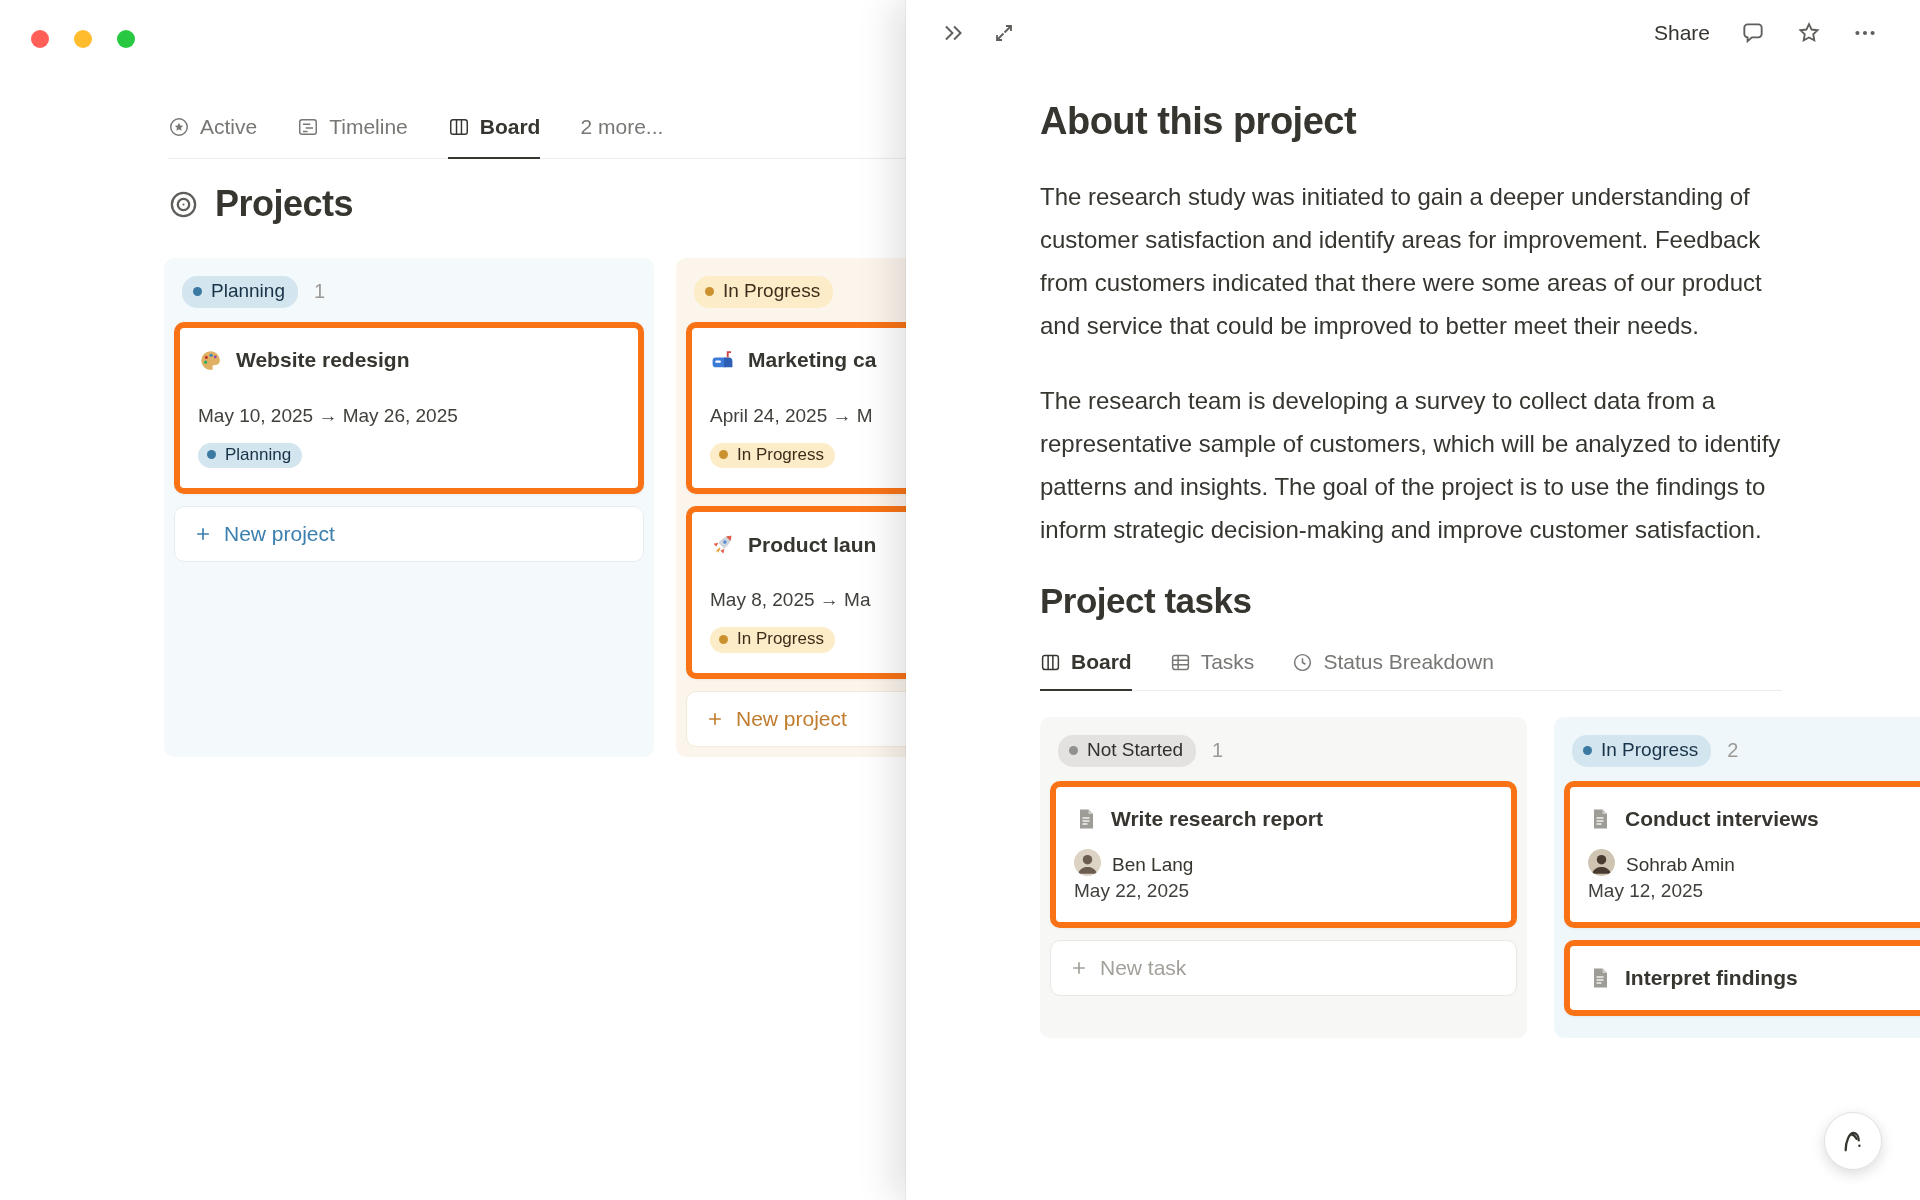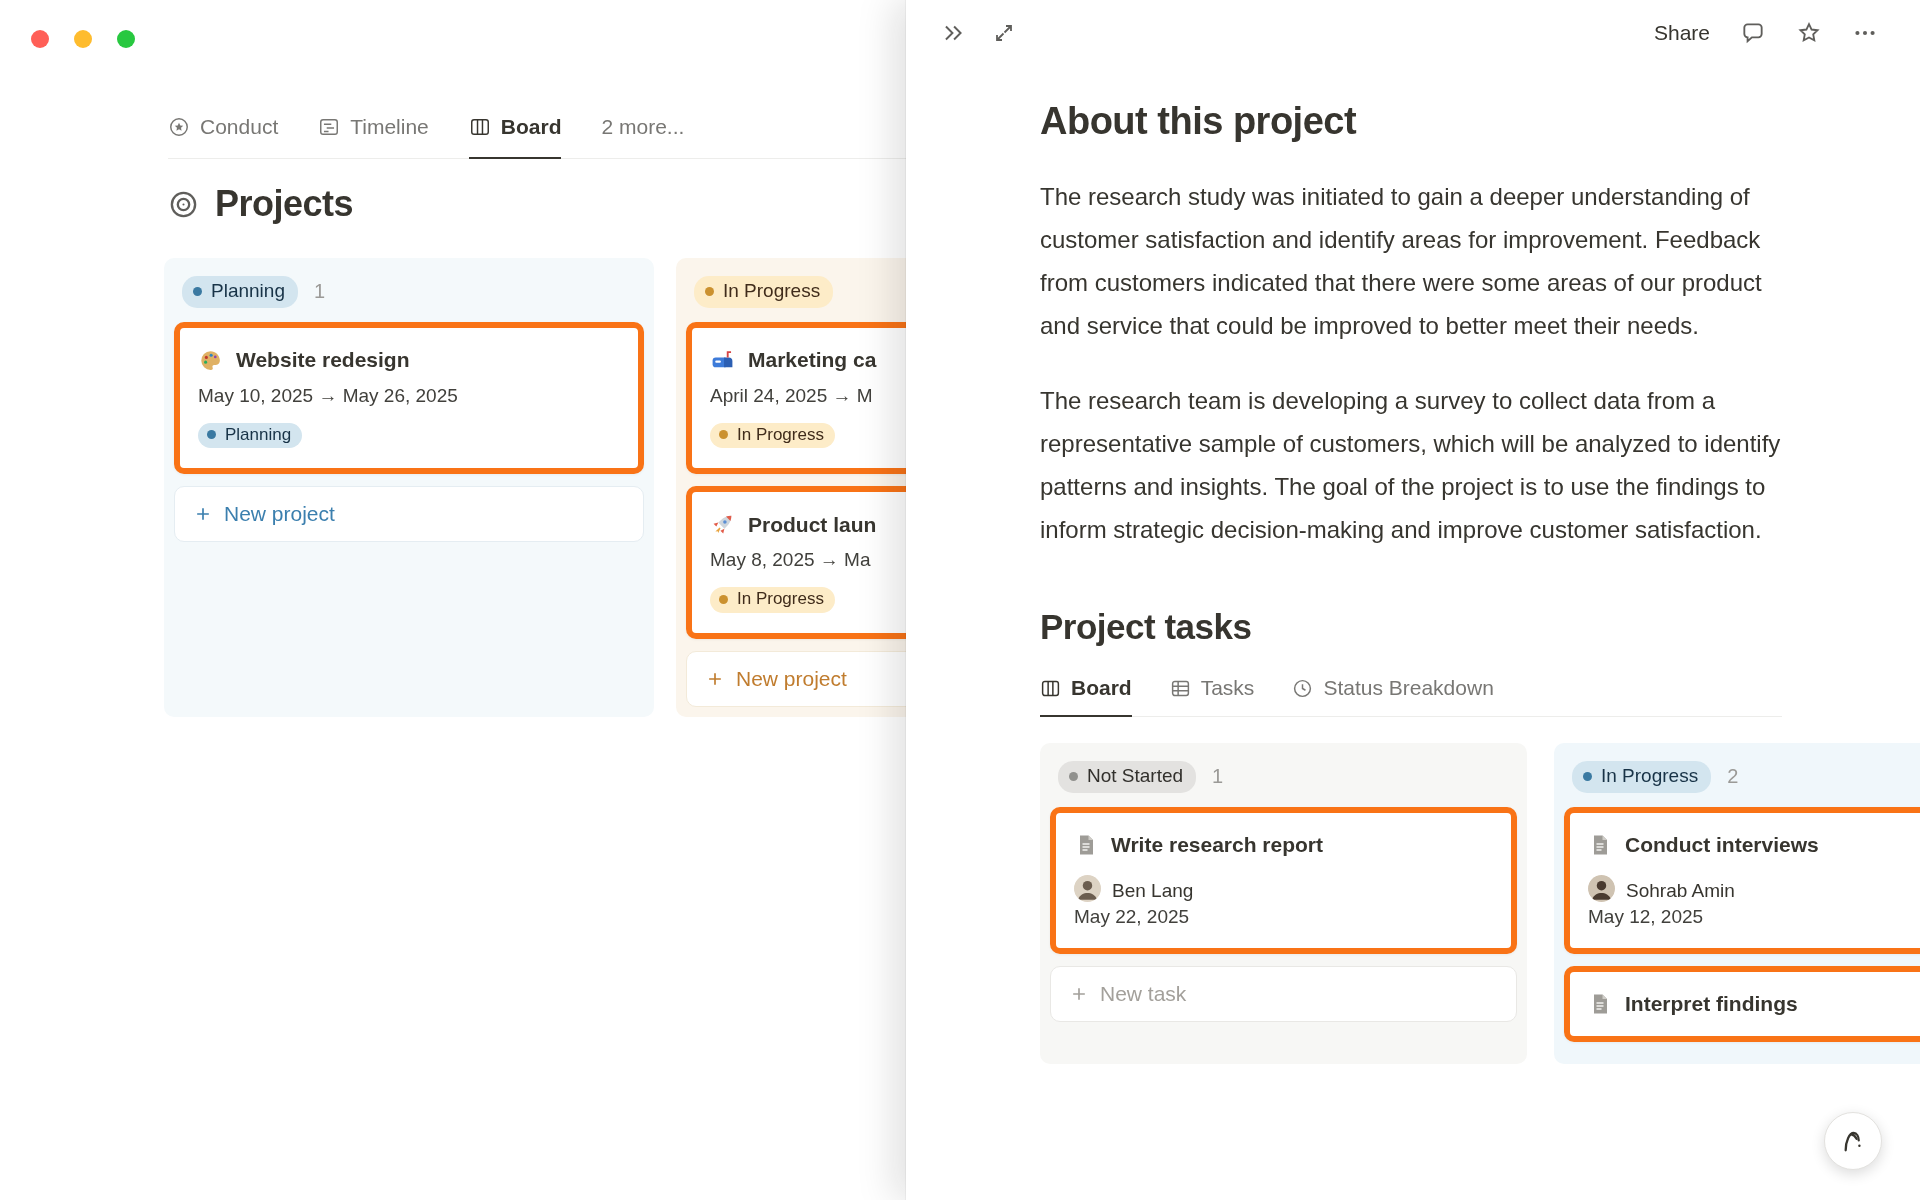--- a/index.html
+++ b/index.html
@@ -37,21 +37,21 @@
           padding:4px 13px 5px 11px; font-size:19px; line-height:1.2; white-space:nowrap; }
   .pill .pdot { width:9px; height:9px; border-radius:50%; display:inline-block; }
   .pill-blue   { background:#d3e5ef; color:#183347; } .pill-blue .pdot { background:#3a79a1; }
   .pill-yellow { background:#fdecc8; color:#402c1b; } .pill-yellow .pdot { background:#cb912f; }
   .pill-gray   { background:#e3e2e0; color:#32302c; } .pill-gray .pdot { background:#91918e; }
   .pill.sm { font-size:17px; padding:2px 11px 3px 9px; }
 
   .card { background:#fff; border:6px solid #f97316; border-radius:10px;
           padding:20px 18px; box-shadow:0 1px 3px rgba(0,0,0,0.05); margin-bottom:12px; cursor:pointer; }
   .card-title { display:flex; align-items:center; gap:13px; font-size:21px; font-weight:600; color:#37352f; }
-  .card-dates { margin-top:12px; font-size:19px; color:#41403c; }
+  .card-dates { margin-top:32px; font-size:19px; color:#41403c; }
   .card-tagrow { margin-top:16px; }
 
   .task-meta { display:flex; align-items:flex-end; gap:11px; margin-top:18px; font-size:19px; color:#37352f; }
   .avatar { width:27px; height:27px; border-radius:50%; overflow:hidden; background:#e8e1d6; flex:0 0 auto; }
   .task-date { margin-top:4px; font-size:19px; color:#41403c; }
 
   .newbtn { background:#fff; border:1px solid #eceae6; border-radius:10px; padding:15px 18px;
             display:flex; align-items:center; gap:11px; font-size:21px; cursor:pointer; }
   .newbtn.blue   { color:#3b7fae; border-color:#e5edf2; }
   .newbtn.orange { color:#c07c2e; border-color:#f3ead9; }
@@ -62,21 +62,21 @@
            box-shadow:-12px 0 36px rgba(15,15,15,0.13), -1px 0 0 rgba(0,0,0,0.04); z-index:5; overflow:hidden; }
   .ptoolbar { display:flex; align-items:center; height:66px; padding:0 42px 0 34px;text-align:center; }
   .tbtn { display:inline-flex; align-items:center; justify-content:center; color:#5f5e5b; cursor:pointer; }
   .tleft { display:flex; align-items:center; gap:26px; }
   .tright { margin-left:auto; display:flex; align-items:center; gap:30px; }
   .share { font-size:21px; color:#37352f; cursor:pointer; }
 
   .pcontent { margin-left:134px; width:742px; }
   .pcontent h2 { font-size:38px; font-weight:700; margin-top:34px; letter-spacing:-0.5px; }
   .pcontent p { font-size:24px; line-height:43px; margin-top:32px; }
-  .pcontent h3 { font-size:35px; font-weight:700; margin-top:56px; letter-spacing:-0.5px; }
+  .pcontent h3 { font-size:35px; font-weight:700; margin-top:30px; letter-spacing:-0.5px; }
 
   .ptabs { display:flex; gap:38px; border-bottom:1px solid #ededeb; height:56px;
            align-items:stretch; margin-top:14px; }
   .ptab { display:flex; align-items:center; gap:10px; font-size:21px; color:#787774;
           border-bottom:2px solid transparent; margin-bottom:-1px; cursor:pointer; }
   .ptab.active { color:#37352f; border-bottom-color:#37352f; font-weight:600; }
 
   .tboard { display:flex; gap:27px; margin-top:26px; width:1100px; }
   .tboard .col { width:487px; }
 
@@ -99,21 +99,21 @@
   </div>
 
   <div class="tabbar">
     <div class="tab">
       <span class="icn">
         <svg width="22" height="22" viewBox="0 0 24 24" fill="none" stroke="currentColor" stroke-width="1.6">
             <circle cx="12" cy="12" r="9"></circle>
             <path d="M12 7.4l1.4 2.9 3.2.4-2.4 2.2.6 3.2-2.8-1.6-2.8 1.6.6-3.2-2.4-2.2 3.2-.4z" fill="currentColor" stroke="none"></path>
           </svg>
       </span>
-      <span>Conduct</span>
+      <span>Active</span>
     </div>
     <div class="tab">
       <span class="icn">
         <svg width="22" height="22" viewBox="0 0 24 24" fill="none" stroke="currentColor" stroke-width="1.6">
             <rect x="3" y="4" width="18" height="16" rx="2.5"></rect>
             <path d="M6.5 9h8M9.5 13h8M6.5 17h5"></path>
           </svg>
       </span>
       <span>Timeline</span>
     </div>

